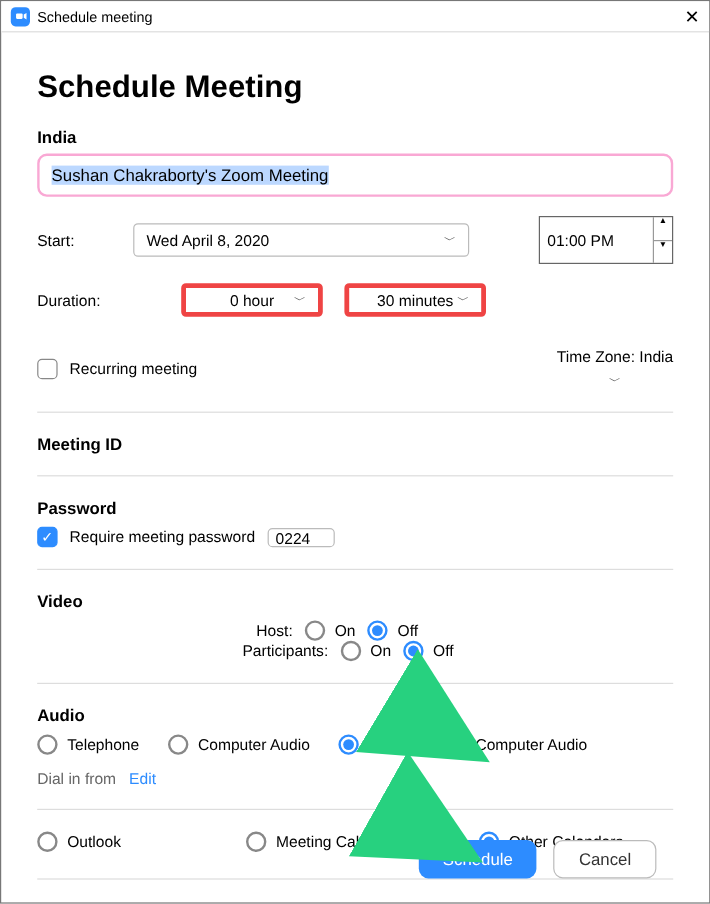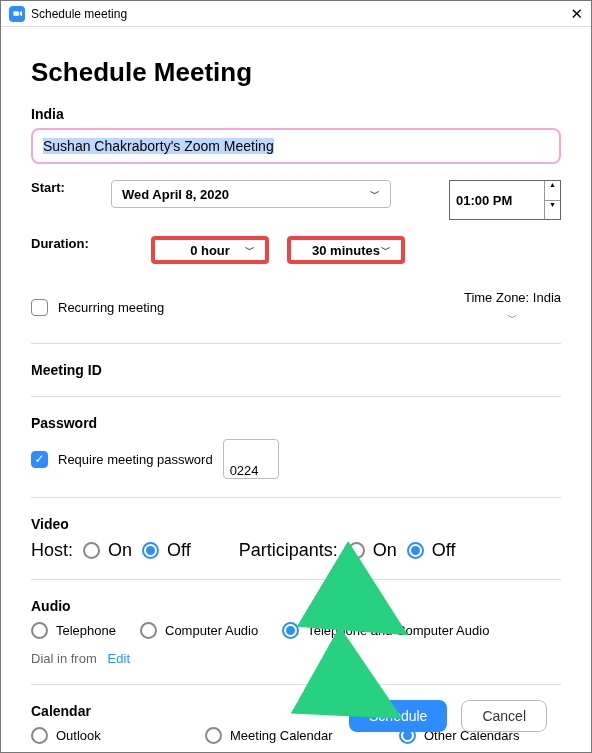--- a/index.html
+++ b/index.html
@@ -19,21 +19,21 @@
   .zoom-icon svg { width:11px; height:11px; }
   .titlebar .close { margin-left:auto; font-size:15px; cursor:pointer; }
   .body { padding:20px 30px 10px 30px; }
   h1 { font-size:26px; font-weight:700; margin:10px 0 18px 0; }
   .section-label { font-weight:700; font-size:14px; margin-bottom:6px; display:block; }
   .topic-input {
     width:100%; border:2px solid #f9a8d4; border-radius:8px; padding:8px 10px;
     font-size:14px; outline:none;
   }
   .topic-input .sel { background:#bcd8ff; }
-  .row { display:flex; margin-top:16px; font-size:13px;font-weight:bold; }
+  .row { display:flex; align-items:center; margin-top:16px; font-size:13px; }
   .row .lab { width:80px; }
   .date-select {
     flex:0 0 280px; height:28px; border:1px solid #bbb; border-radius:4px;
     display:flex; align-items:center; padding:0 10px; position:relative; font-size:13px;
     background:#fff;
   }
   .date-select .chev { position:absolute; right:10px; font-size:10px; color:#555; }
   .time-box {
     margin-left:auto; width:112px; height:40px; border:1px solid #666;
     display:flex; align-items:center; padding:0 6px; font-size:13px; position:relative;
@@ -59,23 +59,23 @@
   .tz .chev { font-size:10px; color:#555; }
   hr.sep { border:none; border-top:1px solid #ddd; margin:18px 0; }
   .radio {
     width:17px; height:17px; border:2px solid #888; border-radius:50%; margin-right:8px;
     display:inline-flex; align-items:center; justify-content:center; flex:0 0 auto;
   }
   .radio.sel { border-color:#2D8CFF; }
   .radio.sel::after { content:""; width:9px; height:9px; background:#2D8CFF; border-radius:50%; }
   .opt-row { display:flex; align-items:center; font-size:13px; flex-wrap:wrap; }
   .opt { display:flex; align-items:center; margin-right:24px; }
-  .pw-box { width:56px; height:40px; border:1px solid #bbb; border-radius:4px; margin-left:10px;
-    font-size:13px; padding:0 6px; display:flex; align-items:flex-end; }
-  .video-row { display:flex; align-items:center; font-size:18px; }
+  .pw-box { width:56px; height:16px; border:1px solid #bbb; border-radius:4px; margin-left:10px;
+    font-size:13px; padding:0 6px; display:flex; align-items:flex-start; }
+  .video-row { display:flex; align-items:center; font-size:13px;flex-direction:column; }
   .vgrp { display:flex; align-items:center; margin-right:30px; }
   .vgrp .vlab { margin-right:10px; }
   .link { color:#2D8CFF; }
   .footer { position:absolute; bottom:20px; right:44px; display:flex; gap:14px; }
   .btn {
     height:32px; padding:0 20px; border-radius:8px; font-size:14px;
     display:flex; align-items:center; justify-content:center; cursor:pointer;
   }
   .btn.primary { background:#2D8CFF; color:#fff; border:none; }
   .btn.secondary { background:#fff; border:1px solid #bbb; color:#333; }
@@ -203,21 +203,20 @@
         <span>Telephone and Computer Audio</span>
       </div>
     </div>
     <div style="margin-top:12px; font-size:13px; color:#666">
       <span>Dial in from</span>&nbsp;&nbsp;
       <span class="link">Edit</span>
     </div>
 
     <hr class="sep">
 
-    <span class="section-label">Calendar</span>
     <div class="opt-row" style="margin-top:8px">
       <div class="opt" style="flex:0 0 150px">
         <span class="radio"></span>
         <span>Outlook</span>
       </div>
       <div class="opt" style="flex:0 0 170px">
         <span class="radio"></span>
         <span>Meeting Calendar</span>
       </div>
       <div class="opt">

